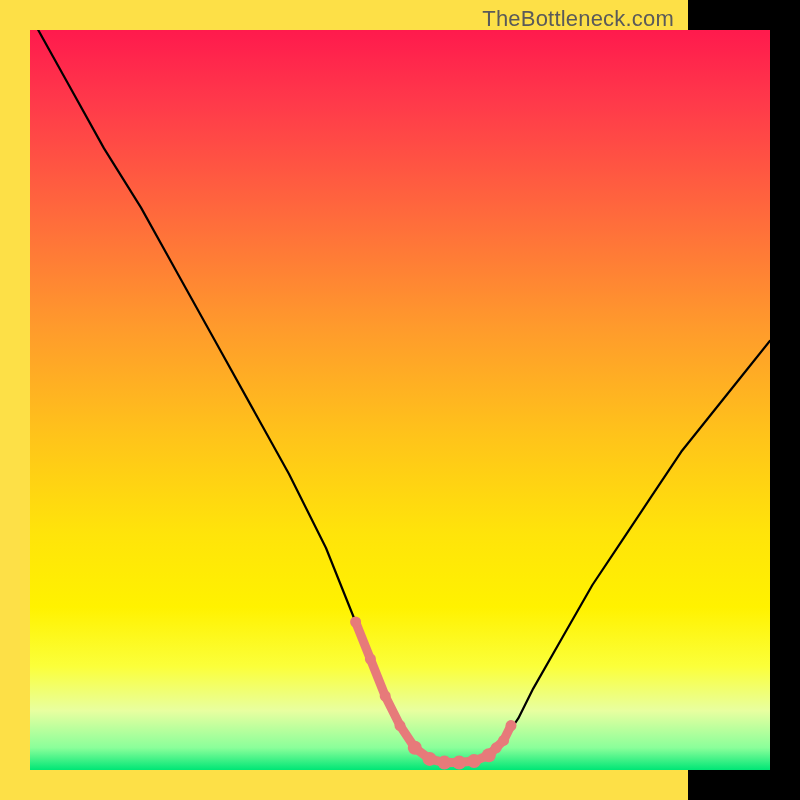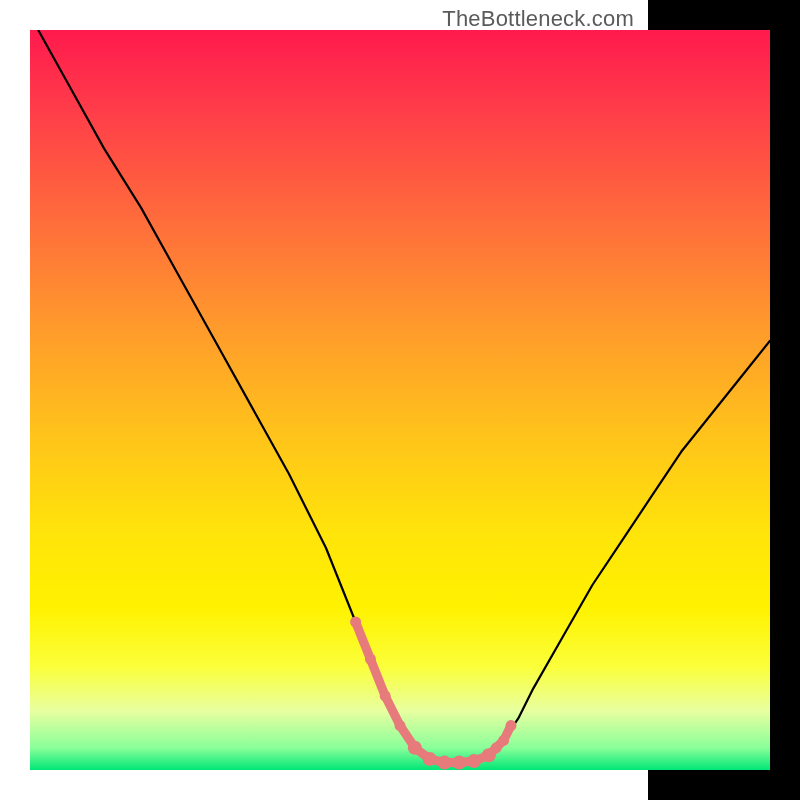--- a/index.html
+++ b/index.html
@@ -10,21 +10,22 @@
     background: #000;
     font-family: Arial, Helvetica, sans-serif;
     overflow: hidden;
   }
   .frame {
     position: absolute;
     left: 0;
     top: 0;
     width: 648px;
     height: 800px;
-    background: #ffffff;
+    background: #fde047;
+    padding-left: 40px;
   }
   .plot-area {
     position: absolute;
     left: 30px;
     top: 30px;
     width: 740px;
     height: 740px;
     background: linear-gradient(
       to bottom,
       #ff1a4d 0%,

